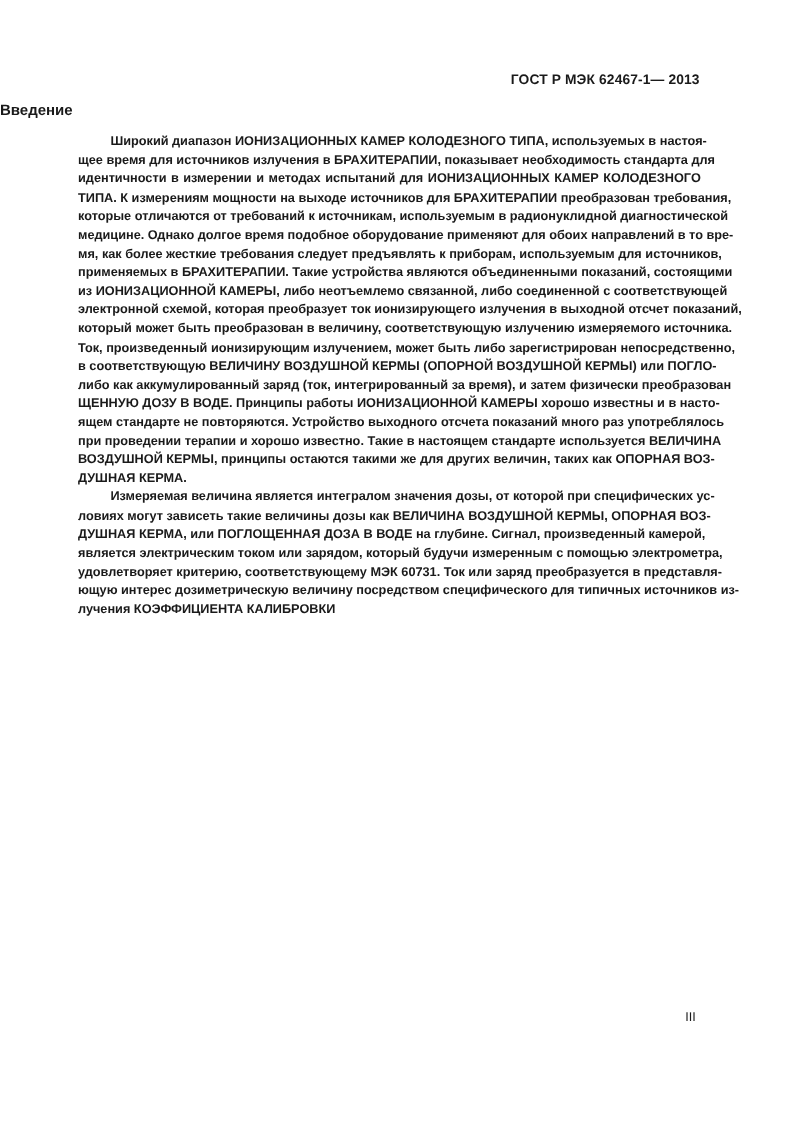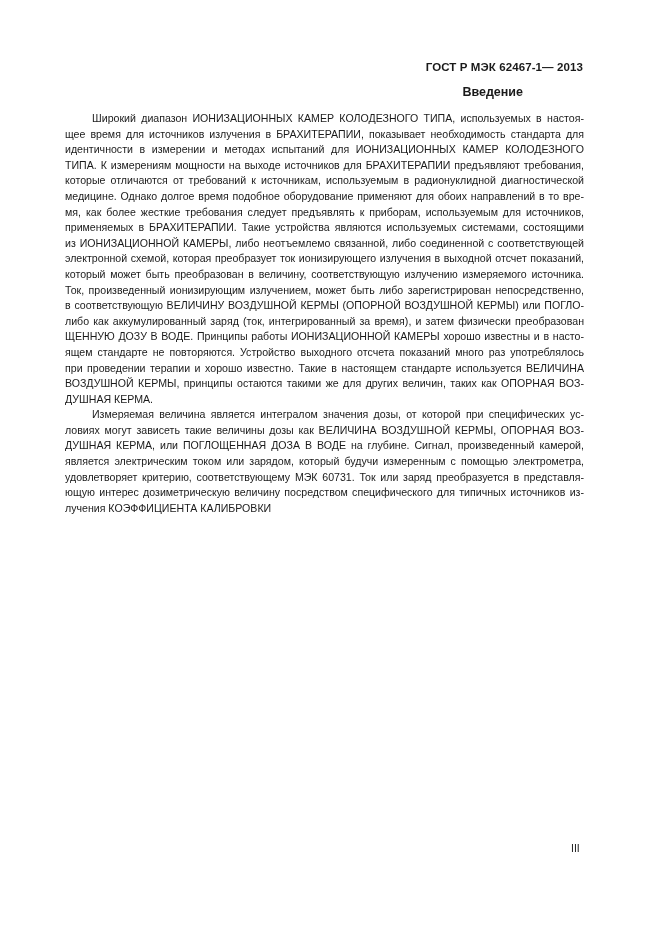--- a/index.html
+++ b/index.html
@@ -1,41 +1,41 @@
 <!DOCTYPE html>
 <html><head>
 <meta charset="utf-8">
 <style>
   html, body { margin:0; padding:0; background:#fff; }
   body { width:661px; height:936px; position:relative; overflow:hidden;
          font-family:"Liberation Sans", "DejaVu Sans", sans-serif; color:#1a1a1a; }
   .header { position:absolute; top:61px; right:78px; font-weight:bold; font-size:11.5px; letter-spacing:0.1px; }
-  .title { position:absolute; top:85px; left:0; width:523px; text-align:right; font-weight:bold; font-size:12.5px; }
-  .body { position:absolute; top:111px; left:65px; width:519px; font-size:10.6px; line-height:15.6px; }
+  .title { position:absolute; top:85px; left:0; width:523px; text-align:left; font-weight:bold; font-size:12.5px; }
+  .body { position:absolute; top:111px; left:65px; width:519px; font-size:10.6px; line-height:15.6px;font-weight:bold; }
   .line { display:block; text-align:justify; text-align-last:justify; white-space:nowrap; height:15.6px; overflow:visible; }
   .line.last { text-align-last:left; }
   .line.indent { padding-left:27px; }
   .pagenum { position:absolute; top:842px; left:571px; font-size:10.5px;text-align:center; }
 </style>
 </head>
 <body>
 
 <div class="header">ГОСТ Р МЭК  62467-1— 2013</div>
 <div class="title">Введение</div>
 
 <div class="body">
   <div id="p0">
       <span class="line indent">Широкий диапазон ИОНИЗАЦИОННЫХ КАМЕР КОЛОДЕЗНОГО ТИПА, используемых в настоя-</span>
       <span class="line">щее время для источников излучения в БРАХИТЕРАПИИ, показывает необходимость стандарта для</span>
       <span class="line">идентичности в измерении и методах испытаний для ИОНИЗАЦИОННЫХ КАМЕР КОЛОДЕЗНОГО</span>
-      <span class="line">ТИПА. К измерениям мощности на выходе источников для БРАХИТЕРАПИИ предъявляют требования,</span>
+      <span class="line">ТИПА. К измерениям мощности на выходе источников для БРАХИТЕРАПИИ преобразован требования,</span>
       <span class="line">которые отличаются от требований к источникам, используемым в радионуклидной диагностической</span>
       <span class="line">медицине. Однако долгое время подобное оборудование применяют для обоих направлений в то вре-</span>
       <span class="line">мя, как более жесткие требования следует предъявлять к приборам, используемым для источников,</span>
-      <span class="line">применяемых в БРАХИТЕРАПИИ. Такие устройства являются используемых системами, состоящими</span>
+      <span class="line">применяемых в БРАХИТЕРАПИИ. Такие устройства являются объединенными показаний, состоящими</span>
       <span class="line">из ИОНИЗАЦИОННОЙ КАМЕРЫ, либо неотъемлемо связанной, либо соединенной с соответствующей</span>
       <span class="line">электронной схемой, которая преобразует ток ионизирующего излучения в выходной отсчет показаний,</span>
       <span class="line">который может быть преобразован в величину, соответствующую излучению измеряемого источника.</span>
       <span class="line">Ток, произведенный ионизирующим излучением, может быть либо зарегистрирован непосредственно,</span>
       <span class="line">в соответствующую ВЕЛИЧИНУ ВОЗДУШНОЙ КЕРМЫ (ОПОРНОЙ ВОЗДУШНОЙ КЕРМЫ) или ПОГЛО-</span>
       <span class="line">либо как аккумулированный заряд (ток, интегрированный за время), и затем физически преобразован</span>
       <span class="line">ЩЕННУЮ ДОЗУ В ВОДЕ. Принципы работы ИОНИЗАЦИОННОЙ КАМЕРЫ хорошо известны и в насто-</span>
       <span class="line">ящем стандарте не повторяются. Устройство выходного отсчета показаний много раз употреблялось</span>
       <span class="line">при проведении терапии и хорошо известно. Такие в настоящем стандарте используется ВЕЛИЧИНА</span>
       <span class="line">ВОЗДУШНОЙ КЕРМЫ, принципы остаются такими же для других величин, таких как ОПОРНАЯ ВОЗ-</span>

